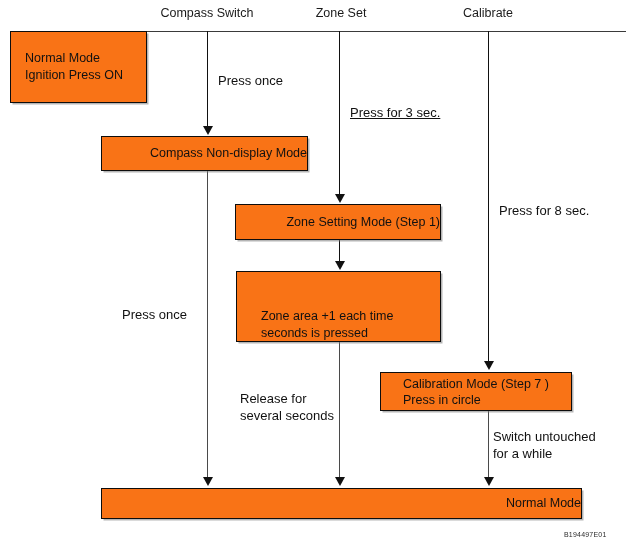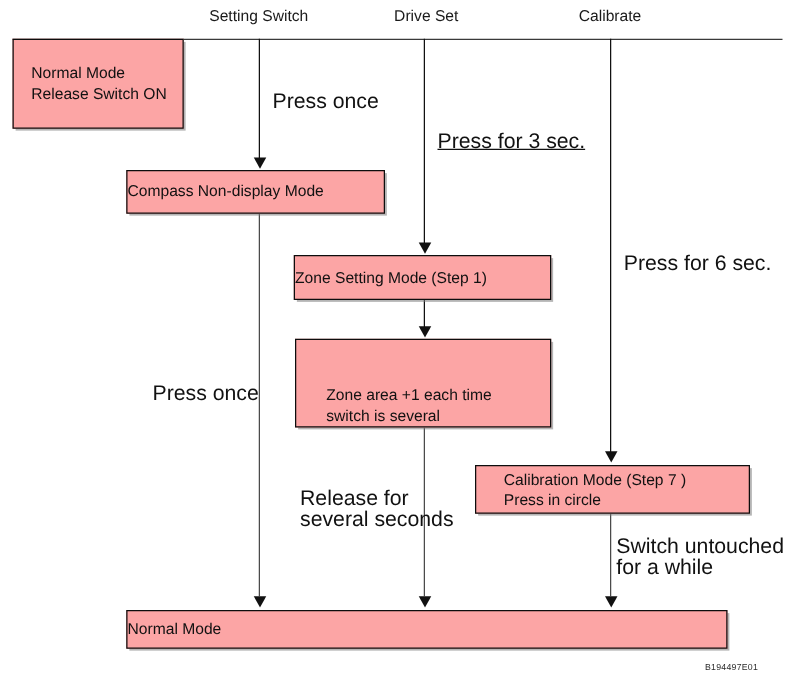--- a/index.html
+++ b/index.html
@@ -52,60 +52,60 @@
     border-left: 5px solid transparent;
     border-right: 5px solid transparent;
     border-top: 9px solid #111111;
     transform: translateX(-50%);
   }
 
   
   .box {
     position: absolute;
     box-sizing: border-box;
-    background: #fca5a5;
+    background: #f97316;
     border: 1.6px solid #0d0d0d;
     box-shadow: 2px 2px 0 -0.5px rgba(120,120,120,0.55);
     display: flex;
     align-items: center;
     font-size: 12.5px;
     line-height: 17px;
     color: #111111;
   }
   .box .box-text { display: block; width: 100%; }
-  .box.center { justify-content: center; text-align: left; }
+  .box.center { justify-content: center; text-align: right; }
   .box.left   { justify-content: flex-start; text-align: left; }
   .box.left .box-text { padding-left: 14px; }
 
   
   .label {
     position: absolute;
-    font-size: 17px;
+    font-size: 13px;
     line-height: 17px;
     color: #111111;
     white-space: pre-line;
   }
 
   
   .ref-code {
     position: absolute;
     font-size: 7px;
     letter-spacing: 0.2px;
     color: #2b2b2b;
     font-family: "Liberation Sans", sans-serif;
   }
 </style>
 </head>
 <body>
 
 <div id="diagram">
 
-  <div class="col-header" style="left:207px; top:6px;">Setting Switch</div>
+  <div class="col-header" style="left:207px; top:6px;">Compass Switch</div>
 
-  <div class="col-header" style="left:341px; top:6px;">Drive Set</div>
+  <div class="col-header" style="left:341px; top:6px;">Zone Set</div>
 
   <div class="col-header" style="left:488px; top:6px;">Calibrate</div>
 
   <div class="top-rule" style="left:10px; top:31px; width:616px;"></div>
 
   <div class="vline dark" style="left:207px; top:31px; height:96px;"></div>
   <div class="arrow" style="left:207.5px; top:126px;"></div>
 
   <div class="vline" style="left:207px; top:171px; height:306px;"></div>
   <div class="arrow" style="left:207.5px; top:477px;"></div>
@@ -121,55 +121,55 @@
 
   <div class="vline dark" style="left:488px; top:31px; height:331px;"></div>
   <div class="arrow" style="left:488.5px; top:361px;"></div>
 
   <div class="vline" style="left:488px; top:411px; height:66px;"></div>
   <div class="arrow" style="left:488.5px; top:477px;"></div>
 
   <div class="box left" style="left:10px; top:31px; width:137px; height:72px;">
     <span class="box-text">
       <span>Normal Mode</span><br>
-      <span>Release Switch ON</span>
+      <span>Ignition Press ON</span>
     </span>
   </div>
 
   <div class="box center" style="left:101px; top:136px; width:207px; height:35px;">
     <span class="box-text">Compass Non-display Mode</span>
   </div>
 
   <div class="box center" style="left:235px; top:204px; width:206px; height:36px;">
     <span class="box-text">Zone Setting Mode (Step 1)</span>
   </div>
 
   <div class="box left" style="left:236px; top:271px; width:205px; height:71px;">
     <span class="box-text" style="padding-left:24px;margin-top:36px;">
       <span>Zone area +1 each time</span><br>
-      <span>switch is several</span>
+      <span>seconds is pressed</span>
     </span>
   </div>
 
-  <div class="box left" style="left:380px; top:372px; width:220px; height:39px;">
+  <div class="box left" style="left:380px; top:372px; width:192px; height:39px;">
     <span class="box-text" style="padding-left:22px; line-height:16px;">
       <span>Calibration Mode (Step 7 )</span><br>
       <span>Press in circle</span>
     </span>
   </div>
 
   <div class="box center" style="left:101px; top:488px; width:481px; height:31px;">
     <span class="box-text">Normal Mode</span>
   </div>
 
   <div class="label" style="left:218px; top:72px;">Press once</div>
 
   <div class="label" style="left:350px; top:104px;text-decoration:underline;">Press for 3 sec.</div>
 
-  <div class="label" style="left:499px; top:202px;">Press for 6 sec.</div>
+  <div class="label" style="left:499px; top:202px;">Press for 8 sec.</div>
 
   <div class="label" style="left:122px; top:306px;">Press once</div>
 
   <div class="label" style="left:240px; top:390px;">Release for
 several seconds</div>
 
   <div class="label" style="left:493px; top:428px;">Switch untouched
 for a while</div>
 
   <div class="ref-code" style="left:564px; top:531px;">B194497E01</div>

